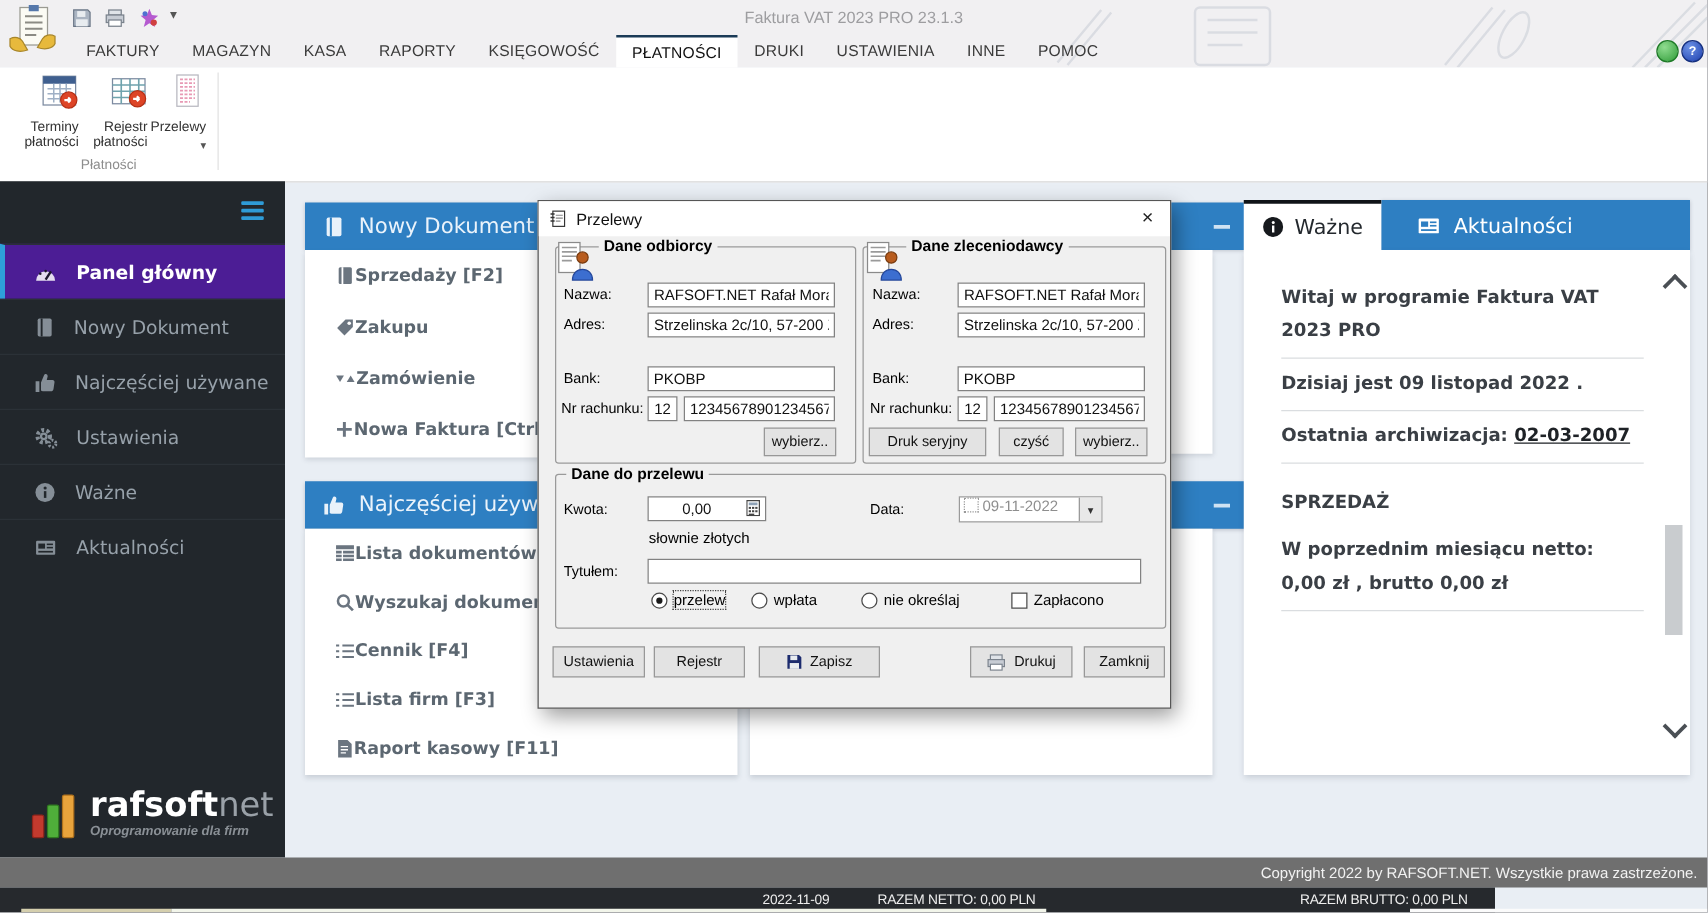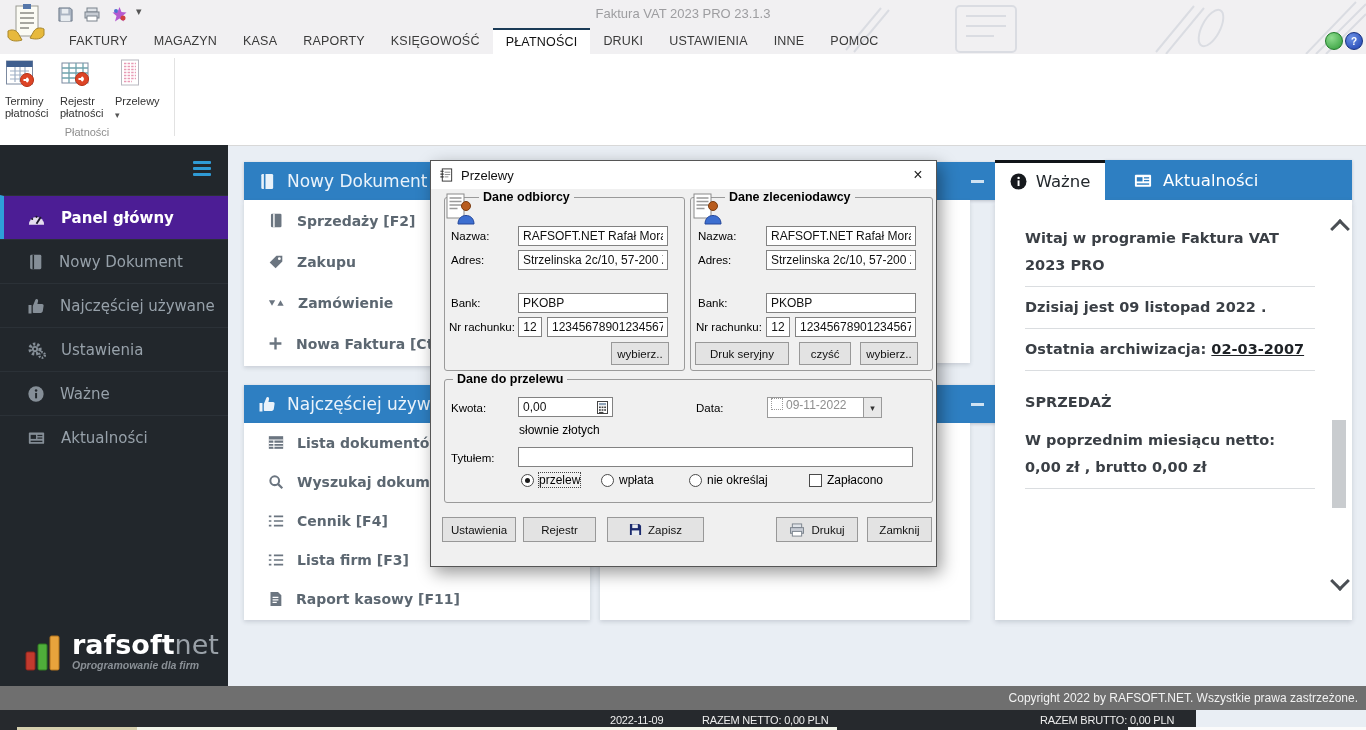--- a/index.html
+++ b/index.html
@@ -15,21 +15,21 @@
   .win-title{position:absolute;left:300px;right:300px;top:6px;text-align:center;font-size:13px;color:#9d9da0}
   .tabs{position:absolute;left:56px;top:28px;height:26px;display:flex}
   .tab{padding:0 13px;line-height:26px;font-size:12.5px;color:#3a3a3a;letter-spacing:.2px}
   .tab.active{background:#fff;border-top:2px solid #1b3b57;line-height:24px;color:#101010}
   .top-ico{position:absolute;top:32px;width:16px;height:16px;border-radius:50%;color:#fff;font-size:10px;display:flex;align-items:center;justify-content:center}
   .ico-net{left:1325px;background:radial-gradient(circle at 35% 30%,#8fdc8f,#2f9b38);border:1px solid #1f7a28}
   .ico-help{left:1345px;background:radial-gradient(circle at 35% 30%,#6d92e6,#1d3fae);font-weight:bold;border:1px solid #16307f}
 
   
   .ribbon{position:absolute;left:0;top:54px;width:1366px;height:91px;background:#fff;border-bottom:1px solid #d8d8d8}
-  .rb-btn{position:absolute;top:4px;width:58px;text-align:left;font-size:11px;color:#333;line-height:12px}
+  .rb-btn{position:absolute;top:4px;width:58px;text-align:right;font-size:11px;color:#333;line-height:12px}
   .rb-ico{display:block;margin:0 auto 5px}
   .rb1{left:5px}.rb2{left:60px}.rb3{left:115px;width:50px}
   .rb-caret{font-size:9px;color:#555;display:block;margin-top:2px}
   .rb-group-label{position:absolute;left:0;top:72px;width:174px;text-align:center;font-size:11px;color:#8d8d8d}
   .rb-sep{position:absolute;left:174px;top:4px;height:78px;border-left:1px solid #e2e2e2}
 
   
   .sidebar{position:absolute;left:0;top:145px;width:228px;height:541px;background:#22272c}
   .hamburger{position:absolute;right:17px;top:16px;width:18px}
   .hamburger i{display:block;width:18px;height:3px;background:#2f9bd6;margin:0 0 3px 0;border-radius:1px}
@@ -47,21 +47,21 @@
   .ph .minus{margin-left:auto;width:13px;height:3px;background:#cfe2f2}
   .pbody{position:absolute;background:#fff;box-shadow:0 2px 4px rgba(60,70,90,.18)}
   #ph-a{left:244px;top:162px;width:346px}
   #pb-a{left:244px;top:200px;width:346px;height:166px}
   #ph-b{left:244px;top:385px;width:346px}
   #pb-b{left:244px;top:423px;width:346px;height:197px}
   #ph-c{left:600px;top:162px;width:370px}
   #pb-c{left:600px;top:200px;width:370px;height:163px}
   #ph-d{left:600px;top:385px;width:370px}
   #pb-d{left:600px;top:423px;width:370px;height:197px}
-  .pi{display:flex;align-items:center;gap:13px;padding-left:24px;color:#5c6771;font-family:"DejaVu Sans",sans-serif;font-size:14px;font-weight:bold}
+  .pi{display:flex;align-items:center;gap:0;padding-left:24px;color:#5c6771;font-family:"DejaVu Sans",sans-serif;font-size:14px;font-weight:bold}
   .pi svg{color:#6b7580;flex:0 0 auto}
   #pb-a .pi{height:41px}
   #pb-b .pi{height:39px}
   .kopia{position:absolute;left:24px;top:124px;display:flex;gap:13px;align-items:center;color:#606b75;font-family:"DejaVu Sans",sans-serif;font-size:14px;font-weight:bold}
 
   
   .dialog{position:absolute;left:430px;top:160px;width:505px;height:405px;background:#f0f0f0;border:1px solid #565656;box-shadow:4px 6px 16px rgba(0,0,0,.4);z-index:50}
   .dlg-title{position:absolute;left:0;top:0;right:0;height:28px;background:#fff;display:flex;align-items:center;padding-left:8px;gap:7px;font-size:13px;color:#101010}
   .dlg-close{position:absolute;right:0;top:0;width:36px;height:28px;display:flex;align-items:center;justify-content:center;font-size:16px;color:#222}
   .grp{position:absolute;border:1px solid #9a9a9a;border-radius:3px}
@@ -82,21 +82,21 @@
   .i-nrp-a{left:87px;top:156px;width:24px;text-align:center;padding:1px}.i-nr-a{left:116px;top:156px;width:121px}
   .l-nazwa-b{left:267px;top:69px}.l-adres-b{left:267px;top:93px}.l-bank-b{left:267px;top:136px}.l-nr-b{left:265px;top:160px}
   .i-nazwa-b{left:335px;top:65px;width:150px}.i-adres-b{left:335px;top:89px;width:150px}.i-bank-b{left:335px;top:132px;width:150px}
   .i-nrp-b{left:335px;top:156px;width:24px;text-align:center;padding:1px}.i-nr-b{left:364px;top:156px;width:121px}
   .btn{position:absolute;height:23px;background:#e3e3e3;border:1px solid #989898;font-size:11.5px;color:#111;display:flex;align-items:center;justify-content:center;gap:6px;font-family:"Liberation Sans",sans-serif;box-sizing:border-box}
   .b-wyb-a{left:180px;top:181px;width:58px}
   .b-druk{left:264px;top:181px;width:94px}
   .b-czysc{left:368px;top:181px;width:52px}
   .b-wyb-b{left:429px;top:181px;width:58px}
   .l-kwota{left:20px;top:241px}.l-data{left:265px;top:241px}.l-tyt{left:20px;top:291px}
-  .i-kwota{left:87px;top:236px;width:95px;text-align:left;padding-right:20px}
+  .i-kwota{left:87px;top:236px;width:95px;text-align:center;padding-right:20px}
   .calc-ico{position:absolute;left:166px;top:239px;z-index:3}
   .slownie{position:absolute;left:88px;top:262px;font-size:12px;color:#000}
   .date-combo{position:absolute;left:336px;top:236px;width:115px;height:21px;border:1px solid #9a9a9a;background:#fff;display:flex;align-items:flex-start;box-sizing:border-box}
   .date-cb{width:10px;height:10px;border:1px dotted #999;margin-left:3px;flex:0 0 auto}
   .date-text{flex:1;color:#8e8e8e;font-size:12px;padding-left:3px;overflow:hidden;white-space:nowrap}
   .date-drop{width:17px;height:100%;background:#e8e8e8;border-left:1px solid #9a9a9a;display:flex;align-items:center;justify-content:center;font-size:9px;color:#333}
   .i-tyt{left:87px;top:286px;width:395px}
   .opt{position:absolute;top:312px;display:flex;align-items:center;gap:5px;font-size:12px;color:#000}
   .o-przelew{left:90px}.o-wplata{left:170px}.o-nie{left:258px}.o-zapl{left:378px}
   .radio{width:13px;height:13px;border:1px solid #4a4a4a;border-radius:50%;background:#fff;position:relative;box-sizing:border-box}

